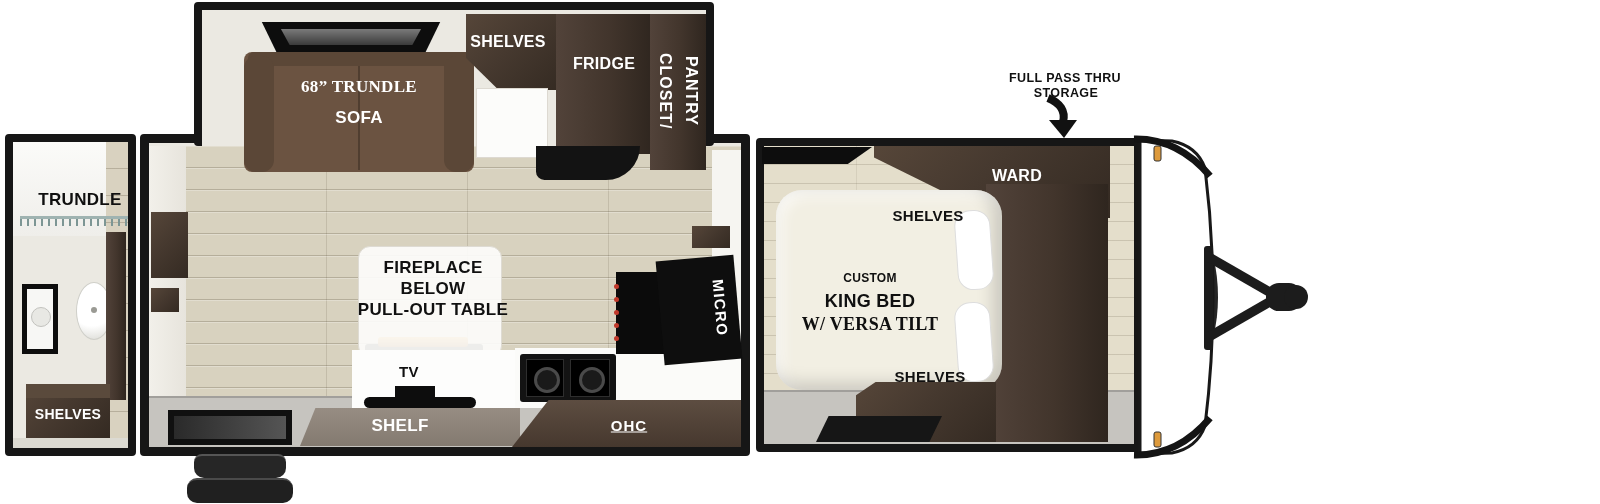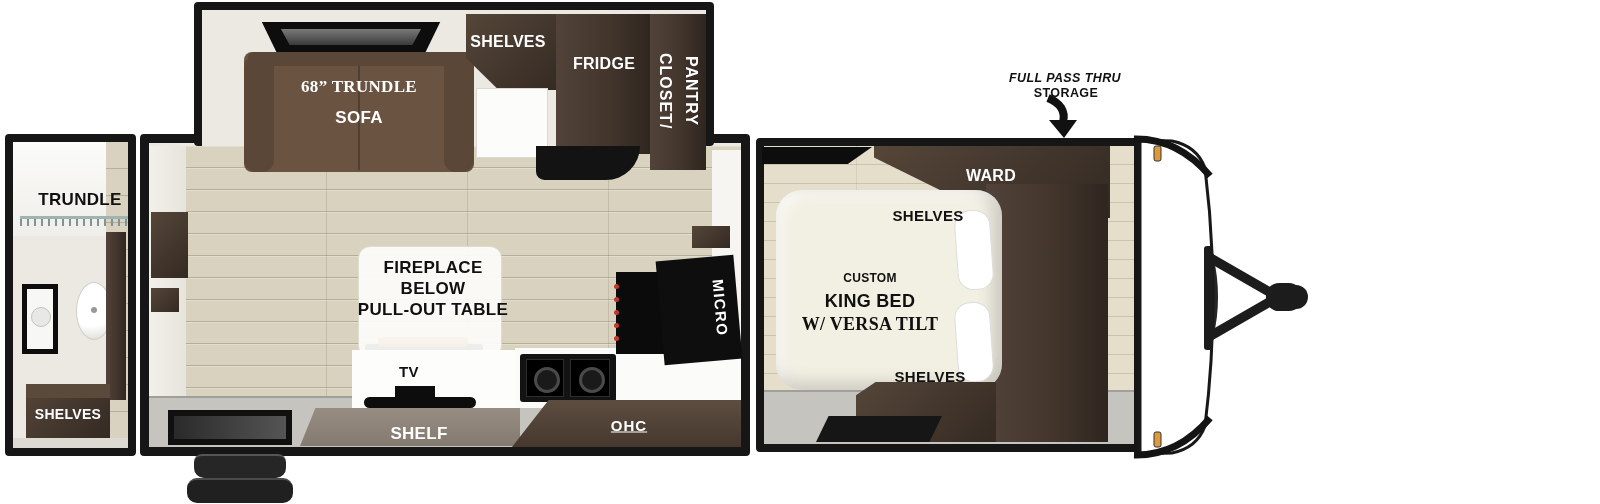--- a/index.html
+++ b/index.html
@@ -88,21 +88,21 @@
   <div class="a" style="left:358px;top:246px;width:144px;height:112px;background:rgba(252,252,250,.93);border:1px solid #dedbd3;border-radius:12px;box-sizing:border-box;"></div>
   <div class="lbl" style="left:433px;top:267px;font-size:17px;">FIREPLACE</div>
   <div class="lbl" style="left:433px;top:288px;font-size:17px;">BELOW</div>
   <div class="lbl" style="left:433px;top:309px;font-size:17px;">PULL-OUT TABLE</div>
 
   <div class="a" style="left:352px;top:350px;width:166px;height:62px;background:#fdfdfc;"></div>
   <div class="a" style="left:395px;top:386px;width:40px;height:11px;background:#0d0d0d;"></div>
   <div class="a" style="left:364px;top:397px;width:112px;height:11px;background:#0d0d0d;border-radius:6px;"></div>
   <div class="lbl" style="left:409px;top:371px;font-size:15px;">TV</div>
   <div class="a" style="left:300px;top:408px;width:220px;height:38px;background:linear-gradient(180deg,#978d83,#837a70);clip-path:polygon(7% 0,100% 0,100% 100%,0 100%);"></div>
-  <div class="lbl lw" style="left:419px;top:425px;font-size:17px;margin-top:8px;">SHELF</div>
+  <div class="lbl lw" style="left:400px;top:425px;font-size:17px;">SHELF</div>
 
   <div class="a" style="left:712px;top:150px;width:29px;height:212px;background:#f6f5f1;"></div>
   <div class="a wood" style="left:692px;top:226px;width:38px;height:22px;"></div>
   <div class="a" style="left:515px;top:348px;width:226px;height:60px;background:#fbfbf9;"></div>
   <div class="a" style="left:520px;top:354px;width:96px;height:48px;background:#131313;border-radius:3px;">
     <div style="position:absolute;left:6px;top:5px;width:38px;height:38px;background:#000;border:1px solid #2e2e2e;box-sizing:border-box;">
       <div style="position:absolute;left:7px;top:7px;width:20px;height:20px;border-radius:50%;background:#1a1a1a;border:3px solid #4a4a4a;"></div>
     </div>
     <div style="position:absolute;left:50px;top:5px;width:40px;height:38px;background:#000;border:1px solid #2e2e2e;box-sizing:border-box;">
       <div style="position:absolute;left:8px;top:7px;width:20px;height:20px;border-radius:50%;background:#1a1a1a;border:3px solid #4a4a4a;"></div>
@@ -130,41 +130,41 @@
   <div class="a planksBed" style="left:764px;top:146px;width:370px;height:250px;"></div>
   <div class="a gray" style="left:764px;top:390px;width:370px;height:54px;"></div>
   <div class="a" style="left:762px;top:147px;width:110px;height:17px;background:#0d0d0d;clip-path:polygon(0 0,100% 0,78% 100%,0 100%);"></div>
   <div class="a wood" style="left:874px;top:146px;width:236px;height:72px;clip-path:polygon(0 0,100% 0,100% 100%,52% 100%,0 16%);"></div>
   <div class="a woodV" style="left:986px;top:184px;width:122px;height:258px;"></div>
   <div class="a" style="left:776px;top:190px;width:226px;height:200px;background:#f2efe3;border-radius:26px;box-shadow:inset -8px -6px 18px rgba(0,0,0,.18),inset 6px 6px 14px rgba(255,255,255,.7);"></div>
   <div class="a" style="left:956px;top:210px;width:36px;height:80px;background:#fff;border:1px solid #ddd;border-radius:16px;transform:rotate(-4deg);box-sizing:border-box;"></div>
   <div class="a" style="left:956px;top:302px;width:36px;height:80px;background:#fff;border:1px solid #ddd;border-radius:16px;transform:rotate(-4deg);box-sizing:border-box;"></div>
   <div class="a wood" style="left:856px;top:382px;width:140px;height:60px;clip-path:polygon(0 22%,14% 0,100% 0,100% 100%,0 100%);"></div>
   <div class="a" style="left:816px;top:416px;width:126px;height:26px;background:#161616;clip-path:polygon(10% 0,100% 0,90% 100%,0 100%);"></div>
-  <div class="lbl lw" style="left:991px;top:176px;font-size:16px;">WARD</div>
+  <div class="lbl lw" style="left:1017px;top:176px;font-size:16px;">WARD</div>
   <div class="lbl" style="left:928px;top:215px;font-size:15px;">SHELVES</div>
   <div class="lbl" style="left:870px;top:278px;font-size:12px;">CUSTOM</div>
   <div class="lbl" style="left:870px;top:301px;font-size:18px;">KING BED</div>
   <div class="lbl" style="left:870px;top:324px;font-size:18px;font-family:Liberation Serif, serif;">W/ VERSA TILT</div>
   <div class="lbl" style="left:930px;top:376px;font-size:15px;">SHELVES</div>
 
   <svg class="a" style="left:1120px;top:126px;" width="200" height="350" viewBox="0 0 200 350">
     <ellipse cx="83" cy="171" rx="15" ry="53" fill="#262626"></ellipse>
     <path d="M 20,14 L 52,15 Q 77,20 85,42 Q 101,171 85,300 Q 77,322 52,327 L 20,328 Z" fill="#ffffff" stroke="#181818" stroke-width="3"></path>
     <path d="M 14,13 Q 58,12 90,50" fill="none" stroke="#141414" stroke-width="7"></path>
     <path d="M 14,329 Q 58,330 90,292" fill="none" stroke="#141414" stroke-width="7"></path>
     <rect x="34" y="20" width="7" height="15" rx="2" fill="#dd9a3c" stroke="#333" stroke-width="1"></rect>
     <rect x="34" y="306" width="7" height="15" rx="2" fill="#dd9a3c" stroke="#333" stroke-width="1"></rect>
     <rect x="84" y="120" width="9" height="104" rx="3" fill="#1c1c1c"></rect>
     <polygon points="86,124 152,162 152,173 86,135" fill="#1c1c1c"></polygon>
     <polygon points="86,218 152,180 152,169 86,207" fill="#1c1c1c"></polygon>
     <rect x="146" y="157" width="36" height="28" rx="13" fill="#1c1c1c"></rect>
     <circle cx="176" cy="171" r="12" fill="#1c1c1c"></circle>
   </svg>
 
-  <div class="lbl" style="left:1065px;top:78px;font-size:12.5px;letter-spacing:.4px;font-style:italic;">FULL PASS THRU</div>
+  <div class="lbl" style="left:1065px;top:78px;font-size:12.5px;letter-spacing:.4px;">FULL PASS THRU</div>
   <div class="lbl" style="left:1066px;top:93px;font-size:12.5px;letter-spacing:.4px;">STORAGE</div>
   <svg class="a" style="left:1032px;top:94px;" width="56" height="48" viewBox="0 0 56 48">
     <path d="M 16,4 C 28,9 34,17 31,28" fill="none" stroke="#111" stroke-width="8"></path>
     <polygon points="17,26 45,26 32,44" fill="#111"></polygon>
   </svg>
 
 </div>
 
 </body></html>

